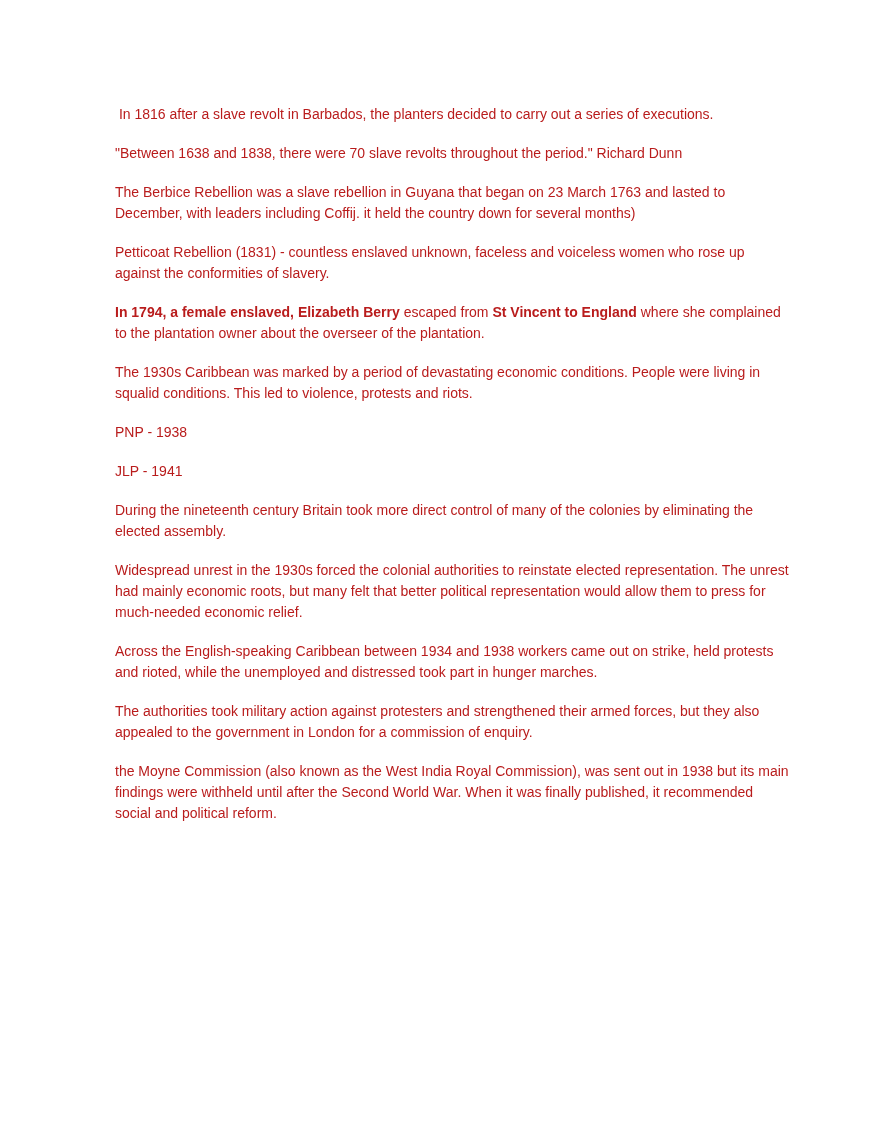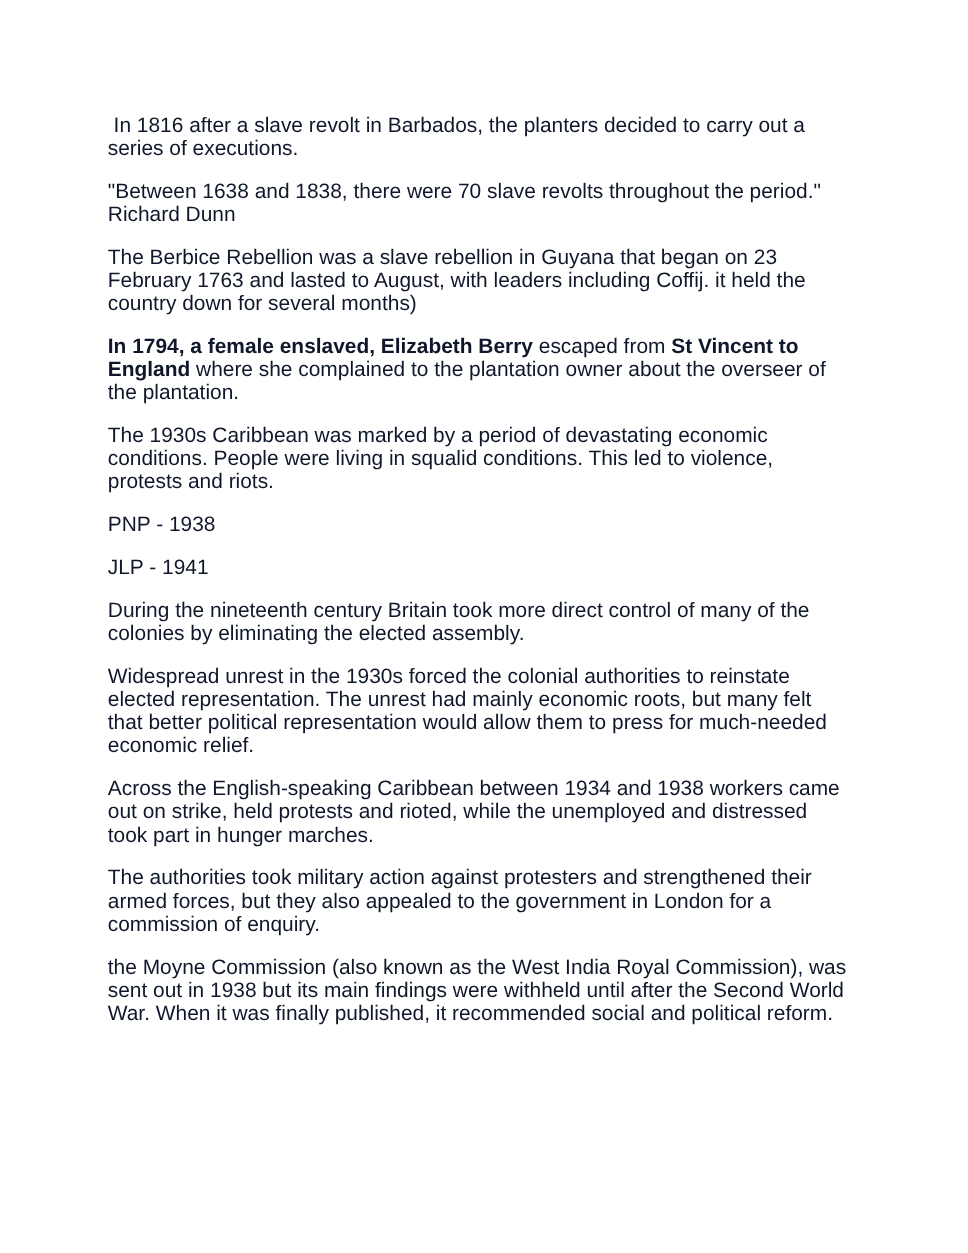--- a/index.html
+++ b/index.html
@@ -11,25 +11,25 @@
     position: relative;
     width: 880px;
     height: 1139px;
     box-sizing: border-box;
     background: #ffffff;
     overflow: hidden;
   }
   .content {
     position: absolute;
     top: 104px;
-    left: 98px;
+    left: 115px;
     width: 674px;
-    color: #0f172a;
+    color: #b91c1c;
     font-family: "Liberation Sans", "DejaVu Sans", sans-serif;
-    font-size: 19px;
+    font-size: 14px;
     line-height: 21px;
   }
   .para {
     margin: 0 0 18px 0;
     white-space: pre-wrap;
     word-wrap: break-word;
   }
   .bold {
     font-weight: bold;
     margin-top: 20px;
@@ -39,23 +39,24 @@
 <body>
 
 <div class="page">
   <div class="content">
 
     <p class="para"><span> In 1816 after a slave revolt in Barbados, the planters decided to carry out a series of executions.</span></p>
 
     <p class="para"><span>"Between 1638 and 1838, there were 70 slave revolts throughout the period." Richard Dunn</span></p>
 
 
-    <p class="para"><span>The Berbice Rebellion was a slave rebellion in Guyana that began on 23 February 1763 and lasted to August, with leaders including Coffij. it held the country down for several months)</span></p>
+    <p class="para"><span>The Berbice Rebellion was a slave rebellion in Guyana that began on 23 March 1763 and lasted to December, with leaders including Coffij. it held the country down for several months)</span></p>
 
 
+    <p class="para"><span>Petticoat Rebellion (1831) - countless enslaved unknown, faceless and voiceless women who rose up against the conformities of slavery.</span></p>
 
     <p class="para"><span class="bold">In 1794, a female enslaved, Elizabeth Berry</span><span> escaped from </span><span class="bold">St Vincent to England</span><span> where she complained to the plantation owner about the overseer of the plantation.</span></p>
 
 
     <p class="para"><span>The 1930s Caribbean was marked by a period of devastating economic conditions. People were living in squalid conditions. This led to violence, protests and riots.</span></p>
 
 
     <p class="para"><span>PNP - 1938</span></p>
 
     <p class="para"><span>JLP - 1941</span></p>

